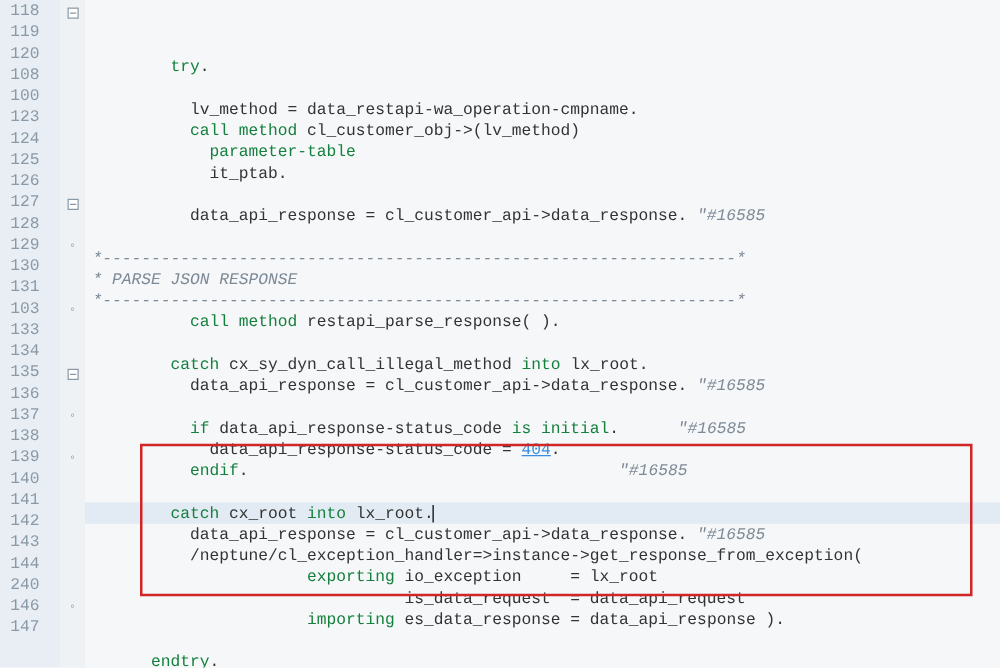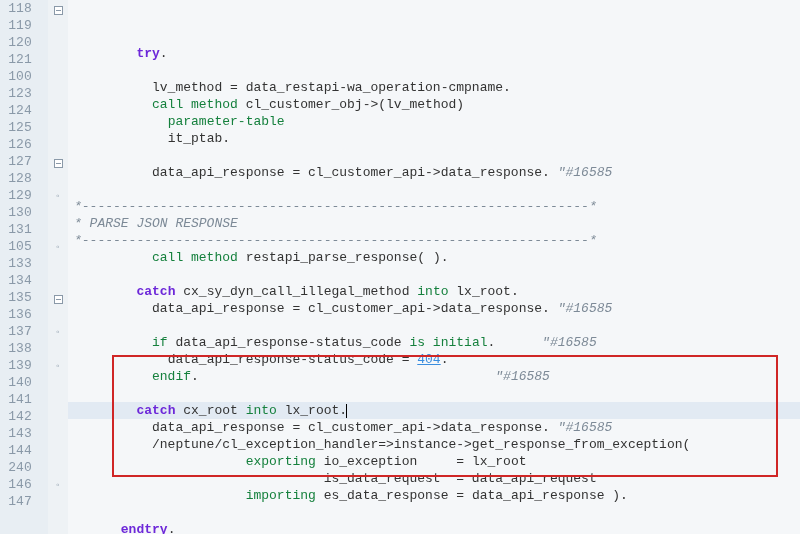--- a/index.html
+++ b/index.html
@@ -61,21 +61,21 @@
   .fold-marker::before { 
     left: 1px; right: 1px; top: 3px; height: 1px;
   }
   .fold-end {
     color: #8a99a8;
     font-size: 10px;
     line-height: 17px;
   }
   .code .line { padding-left: 6px; }
   .kw { color: #15803d; }
-  .kwbold { color: #6d28d9; font-weight: bold; }
+  .kwbold { color: #15803d; font-weight: normal; }
   .ident { color: #333; }
   .num { color: #3a8dde; text-decoration: underline; }
   .comment { color: #7d8a97; font-style: italic; }
   .current {
     background: #e2eaf3;
   }
   .caret {
     display:inline-block;
     width:1px;
     height:14px;
@@ -90,32 +90,32 @@
   }
 </style>
 </head>
 <body>
 
 <div class="editor">
   <div class="gutter">
       <div class="line">118</div>
       <div class="line">119</div>
       <div class="line">120</div>
-      <div class="line">121</div>
+      <div class="line">108</div>
       <div class="line">100</div>
       <div class="line">123</div>
       <div class="line">124</div>
       <div class="line">125</div>
       <div class="line">126</div>
       <div class="line">127</div>
       <div class="line">128</div>
       <div class="line">129</div>
       <div class="line">130</div>
       <div class="line">131</div>
-      <div class="line">105</div>
+      <div class="line">103</div>
       <div class="line">133</div>
       <div class="line">134</div>
       <div class="line">135</div>
       <div class="line">136</div>
       <div class="line">137</div>
       <div class="line">138</div>
       <div class="line">139</div>
       <div class="line">140</div>
       <div class="line">141</div>
       <div class="line">142</div>

